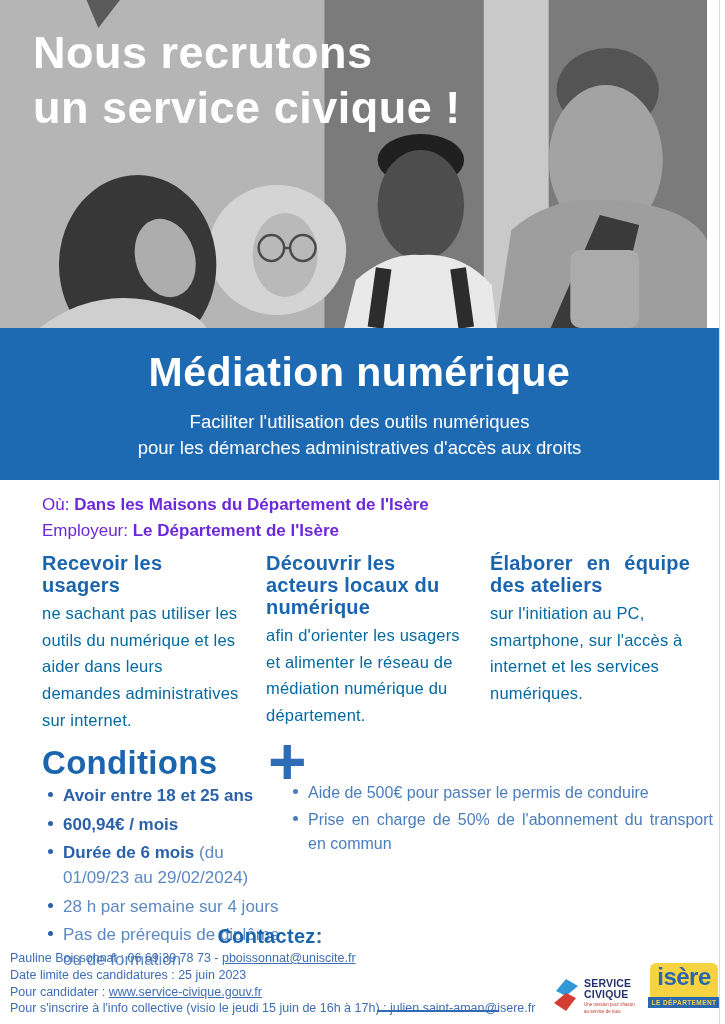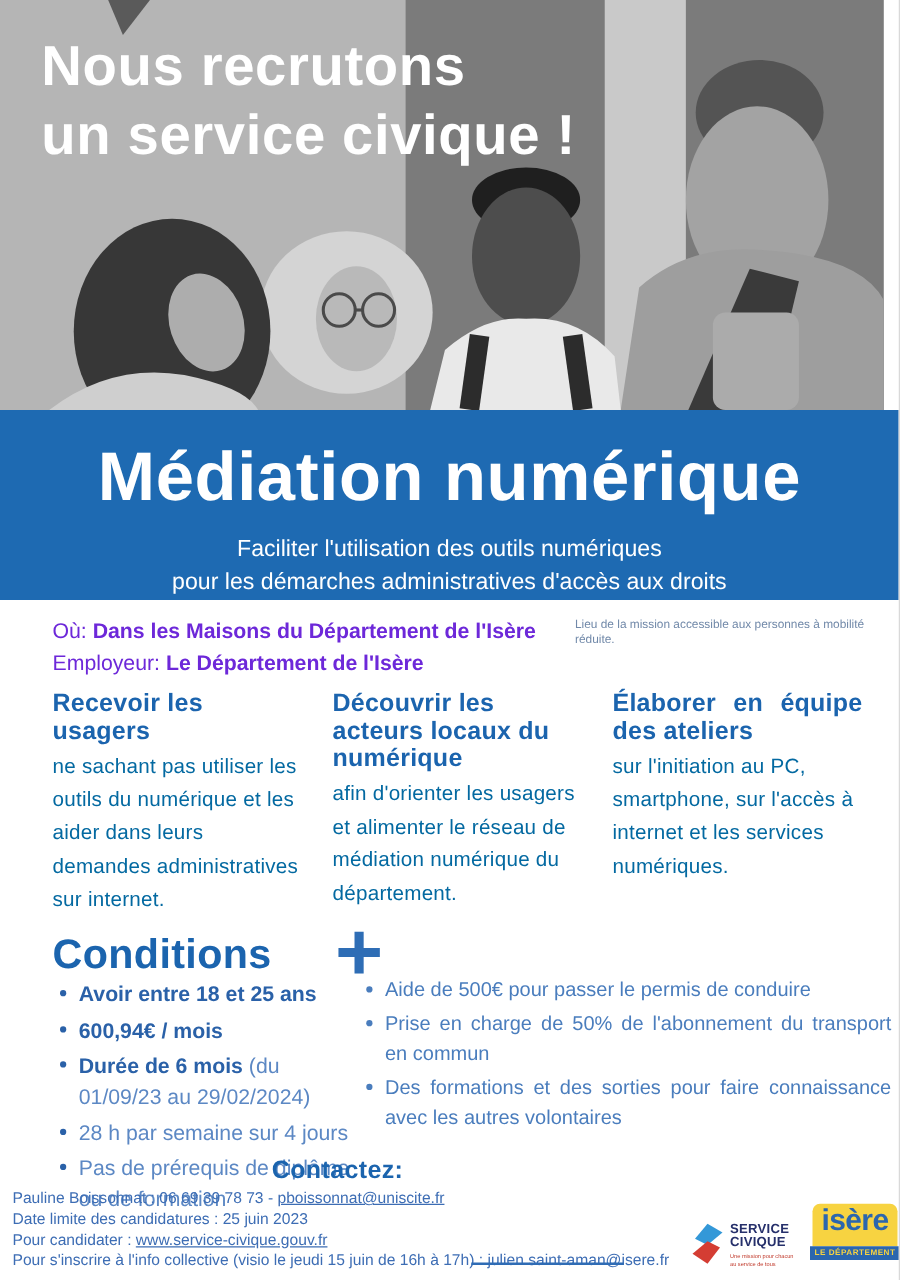--- a/index.html
+++ b/index.html
@@ -15,21 +15,21 @@
   
   .hero { position:absolute; top:0; left:0; width:707px; height:328px; overflow:hidden; background:#b3b3b3; }
   .hero svg { display:block; width:100%; height:100%; }
   .hero-headline {
     position:absolute; top:26px; left:33px; z-index:5;
     color:#ffffff; font-weight:bold; font-size:45px; line-height:1.22; letter-spacing:0.5px;
   }
 
   
   .band { position:absolute; top:328px; left:0; width:719px; height:152px; background:#1e6ab2; color:#ffffff; text-align:center; }
-  .band-title { font-size:55px; font-weight:bold; padding-top:21px; letter-spacing:0.5px; }
+  .band-title { font-size:41px; font-weight:bold; padding-top:21px; letter-spacing:0.5px; }
   .band-sub { margin-top:13px; font-size:18.5px; line-height:1.38; font-weight:500; }
 
   
   .info { position:absolute; top:492px; left:42px; font-size:17px; color:#6d28d9; line-height:1.5; }
   .info b { font-weight:bold; }
   .access-note { position:absolute; top:494px; left:460px; width:250px; font-size:9.5px; color:#7189a9; line-height:1.3; }
 
   
   .missions { position:absolute; top:552px; left:42px; width:648px; display:grid; grid-template-columns:200px 200px 200px; column-gap:24px; }
   .m-title { font-size:20px; font-weight:bold; color:#1b64ae; line-height:1.1; margin-bottom:4px; letter-spacing:0.2px; }
@@ -122,21 +122,20 @@
   <div class="info">
     <div>
       <span>Où:</span>
       <b>Dans  les Maisons du Département de l'Isère</b>
     </div>
     <div>
       <span>Employeur:</span>
       <b>Le Département de l'Isère</b>
     </div>
   </div>
-  <div class="access-note">Lieu de la mission accessible aux personnes à mobilité réduite.</div>
 
   <div class="missions">
     <div>
       <div class="m-title">Recevoir les usagers</div>
       <div class="m-body">ne sachant pas utiliser les outils du numérique et les aider dans leurs demandes administratives sur internet.</div>
     </div>
     <div>
       <div class="m-title">Découvrir les acteurs locaux du numérique</div>
       <div class="m-body">afin d'orienter les usagers et alimenter le réseau de médiation numérique du département.</div>
     </div>
@@ -172,24 +171,20 @@
 
   <div class="plus-sign">+</div>
   <div class="plus-list">
     <div class="li">
       <span class="dot"></span>
       <span class="txt">Aide de 500€ pour passer le permis de conduire</span>
     </div>
     <div class="li">
       <span class="dot"></span>
       <span class="txt">Prise en charge de 50% de l'abonnement du transport en commun</span>
-    </div>
-    <div class="li">
-      <span class="dot"></span>
-      <span class="txt">Des formations et des sorties pour faire connaissance avec les autres volontaires</span>
     </div>
   </div>
 
   <div class="contact-heading">Contactez:</div>
   <div class="contact-lines">
     <div>
       <span>Pauline Boissonnat : 06 69 39 78 73 - </span><span class="link">pboissonnat@uniscite.fr</span>
     </div>
     <div>Date limite des candidatures : 25 juin 2023</div>
     <div>

